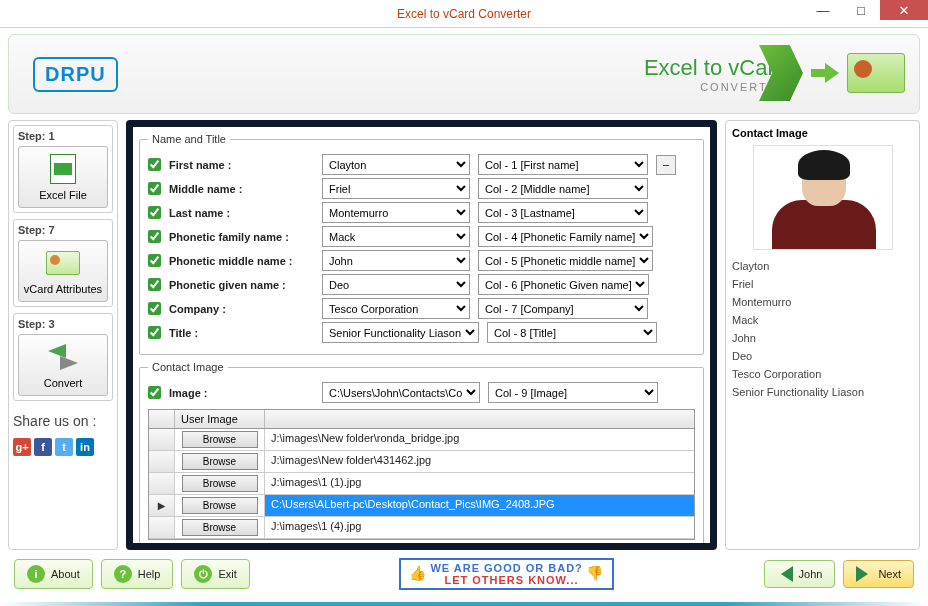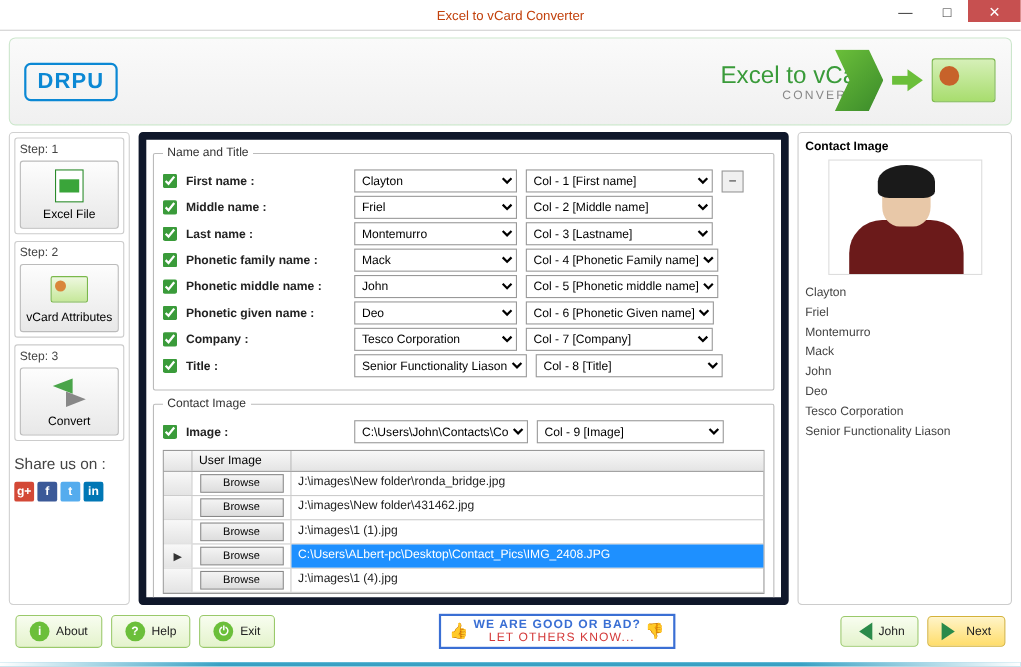--- a/index.html
+++ b/index.html
@@ -6,40 +6,40 @@
 body { background: #fff; width: 928px; height: 606px; overflow: hidden; }
 
 
 .titlebar { height: 28px; background: #fff; border-bottom: 1px solid #d0d0d0; display: flex; align-items: center; position: relative; }
 .titlebar-title { flex: 1; text-align: center; color: #c2410c; font-size: 12px; }
 .window-controls { display: flex; position: absolute; right: 0; top: 0; height: 100%; }
 .window-btn { width: 38px; height: 20px; display: flex; align-items: center; justify-content: center; color: #333; font-size: 13px; cursor: pointer; }
 .window-btn.close { background: #c75050; color: #fff; width: 48px; }
 
 
-.banner { height: 80px; background: linear-gradient(to bottom, #fafafa 0%, #f0f0f0 100%); border: 1px solid #cce6cc; border-radius: 6px; margin: 6px 8px; display: flex; align-items: center; padding: 0 13px; position: relative; }
+.banner { height: 80px; background: linear-gradient(to bottom, #fafafa 0%, #f0f0f0 100%); border: 1px solid #cce6cc; border-radius: 6px; margin: 6px 8px; display: flex; align-items: center; padding: 0 24px; position: relative; }
 .logo-box { border: 2px solid #0b88d4; border-radius: 6px; padding: 4px 10px; color: #0b88d4; font-weight: bold; font-size: 20px; letter-spacing: 1px; }
 .banner-title { margin-left: auto; text-align: right; margin-right: 108px; }
 .banner-title .main { color: #3a9b3a; font-size: 22px; font-weight: normal; }
 .banner-title .sub { color: #888; font-size: 11px; letter-spacing: 2px; text-align: right; }
 .banner-icons { position: absolute; right: 14px; top: 10px; display: flex; align-items: center; gap: 8px; }
 .xl-icon { width: 44px; height: 56px; background: linear-gradient(135deg, #6bbf3a, #3a8a2a); clip-path: polygon(0% 0%, 70% 0%, 100% 50%, 70% 100%, 0% 100%, 30% 50%); position: relative; }
 .arrow-icon { width: 28px; height: 20px; position: relative; }
 .arrow-icon::before { content: ""; position: absolute; left: 0; top: 6px; width: 16px; height: 8px; background: #6bbf3a; }
 .arrow-icon::after { content: ""; position: absolute; left: 14px; top: 0; border-left: 14px solid #6bbf3a; border-top: 10px solid transparent; border-bottom: 10px solid transparent; }
 .vcard-icon { width: 58px; height: 40px; background: linear-gradient(to bottom, #d6f0b8, #a8dd6e); border: 1px solid #7ab84a; border-radius: 3px; position: relative; }
 .vcard-icon::before { content: ""; position: absolute; left: 6px; top: 6px; width: 18px; height: 18px; background: #c7622a; border-radius: 50%; }
 
 
 .main-wrap { display: flex; gap: 8px; padding: 0 8px; height: 430px; }
 
 
 .steps-panel { width: 110px; display: flex; flex-direction: column; gap: 6px; border: 1px solid #d0d0d0; border-radius: 4px; padding: 4px; }
 .step-group { border: 1px solid #ccc; border-radius: 3px; padding: 4px; }
-.step-group legend, .step-label { font-size: 11px; color: #444; }
+.step-group legend, .step-label { font-size: 11px; color: #444; font-weight: bold; }
 .step-btn { display: flex; flex-direction: column; align-items: center; gap: 4px; padding: 6px 2px; border: 1px solid #bbb; background: linear-gradient(#fdfdfd, #e8e8e8); border-radius: 3px; cursor: pointer; margin-top: 4px; }
 .step-btn .icon { width: 36px; height: 32px; display: flex; align-items: center; justify-content: center; }
 .xl-small { width: 26px; height: 30px; background: #fff; border: 1px solid #2a8a2a; position: relative; }
 .xl-small::before { content: ""; position: absolute; left: 3px; top: 8px; width: 18px; height: 12px; background: #3aa53a; }
 .vc-small { width: 34px; height: 24px; background: linear-gradient(#eef8e0, #c6e89a); border: 1px solid #7ab84a; border-radius: 2px; position: relative; }
 .vc-small::before { content: ""; position: absolute; left: 3px; top: 3px; width: 10px; height: 10px; background: #d9863a; border-radius: 50%; }
 .conv-small { position: relative; width: 30px; height: 26px; }
 .conv-small::before { content: ""; position: absolute; left: 0; top: 0; width: 0; height: 0; border-right: 18px solid #4aa54a; border-top: 7px solid transparent; border-bottom: 7px solid transparent; }
 .conv-small::after { content: ""; position: absolute; right: 0; bottom: 0; width: 0; height: 0; border-left: 18px solid #888; border-top: 7px solid transparent; border-bottom: 7px solid transparent; }
 .share-label { font-size: 14px; color: #444; margin-top: 6px; }
@@ -82,21 +82,21 @@
 
 
 .footer { display: flex; align-items: center; padding: 8px 14px; gap: 8px; }
 .footer-btn { display: flex; align-items: center; gap: 6px; padding: 5px 12px; border: 1px solid #9ac96a; background: linear-gradient(#f8fdf0, #e4f3cc); border-radius: 4px; cursor: pointer; font-size: 12px; color: #222; }
 .footer-btn.yellow { background: linear-gradient(#fff4c8, #ffdd6b); border-color: #d4b23a; }
 .footer-btn .circ { width: 18px; height: 18px; border-radius: 50%; background: #6bbf3a; color: #fff; display: flex; align-items: center; justify-content: center; font-weight: bold; font-size: 11px; }
 .footer-spacer { flex: 1; }
 .rate-box { border: 2px solid #3a6fd4; padding: 2px 8px; display: flex; align-items: center; gap: 4px; font-size: 10px; line-height: 1.1; }
 .rate-box .thumb { color: #d43a3a; font-size: 14px; }
 .rate-text1 { color: #3a6fd4; font-weight: bold; letter-spacing: 1px; }
-.rate-text2 { color: #d43a3a; font-weight: normal; letter-spacing: 1px; padding-left: 14px; }
+.rate-text2 { color: #d43a3a; font-weight: bold; letter-spacing: 1px; padding-left: 14px; }
 .nav-arrow { width: 16px; height: 16px; display: inline-block; }
 .nav-arrow.left { border-right: 12px solid #2a8a4a; border-top: 8px solid transparent; border-bottom: 8px solid transparent; }
 .nav-arrow.right { border-left: 12px solid #2a8a4a; border-top: 8px solid transparent; border-bottom: 8px solid transparent; }
 
 
 .url-strip { height: 22px; background: linear-gradient(#3aa5c8, #2a7a98); color: #fff; text-align: center; line-height: 22px; letter-spacing: 4px; font-size: 11px; position: relative; margin-top: 4px; }
 .url-strip::before, .url-strip::after { content: ""; position: absolute; top: 0; width: 200px; height: 100%; }
 .url-strip::before { left: 0; background: linear-gradient(to right, #fff 0%, rgba(255,255,255,0) 100%); }
 .url-strip::after { right: 0; background: linear-gradient(to left, #fff 0%, rgba(255,255,255,0) 100%); }
 </style>
@@ -131,21 +131,21 @@
     <div class="step-group">
       <div class="step-label">Step: 1</div>
       <div class="step-btn">
         <div class="icon">
             <div class="xl-small"></div>
           </div>
         <span>Excel File</span>
       </div>
     </div>
     <div class="step-group">
-      <div class="step-label">Step: 2</div>
+      <div class="step-label">Step: 7</div>
       <div class="step-btn">
         <div class="icon">
             <div class="vc-small"></div>
           </div>
         <span>vCard Attributes</span>
       </div>
     </div>
     <div class="step-group">
       <div class="step-label">Step: 3</div>
       <div class="step-btn">

